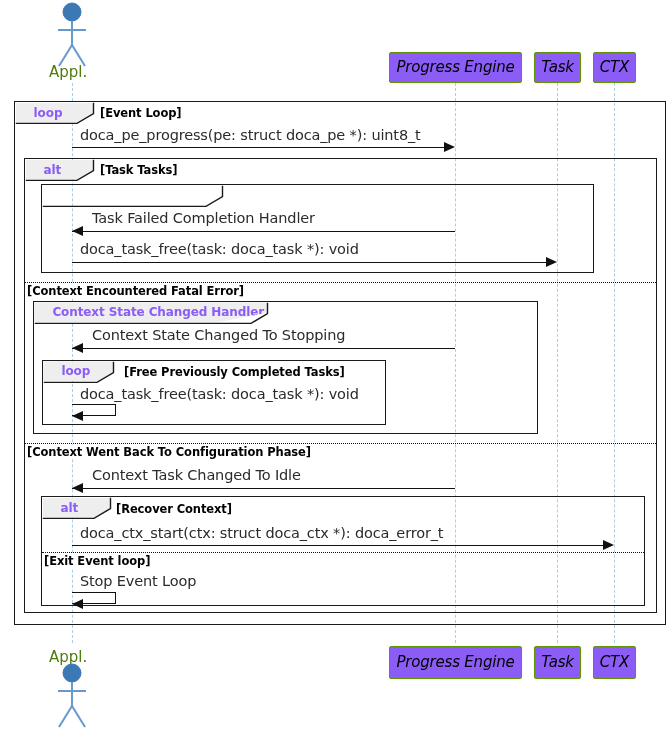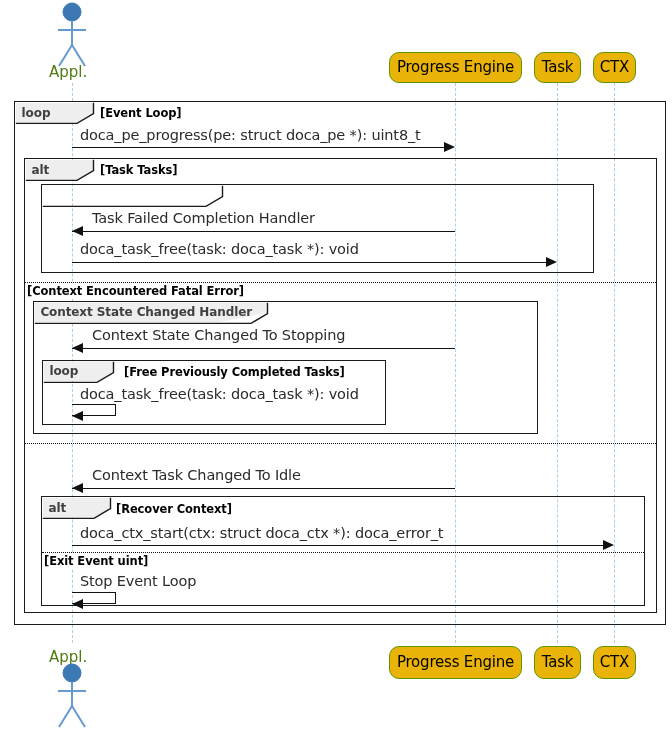--- a/index.html
+++ b/index.html
@@ -6,47 +6,48 @@
   body{
     width:672px;height:729px;position:relative;overflow:hidden;
     font-family:"DejaVu Sans", sans-serif;
     -webkit-font-smoothing:antialiased;
   }
   .canvas{position:absolute;left:0;top:0;width:672px;height:729px;}
 
   
   .plbl{
     position:absolute;box-sizing:border-box;
-    background:#eab308;border:1px solid #5f9600;border-radius:10px;
+    background:#8b5cf6;border:1px solid #5f9600;border-radius:2px;
     color:#000000;font-size:15px;line-height:1;
     display:flex;align-items:center;justify-content:center;
     letter-spacing:-0.2px;
+    font-style:italic;
   }
   .actor-name{
     position:absolute;font-size:15px;color:#4d7c0f;white-space:nowrap;
   }
 
   
   .lifeline{
     position:absolute;width:0;border-left:1px dashed #A9CFE8;
   }
 
   
   .frag{
     position:absolute;box-sizing:border-box;
     border:1.6px solid #1a1a1a;background:transparent;
   }
   .frag-thin{border-width:1.4px;}
   .frag-head{
     position:absolute;box-sizing:border-box;
     background:#EEEEEE;border-right:1.4px solid #1a1a1a;
     border-bottom:1.4px solid #1a1a1a;
-    color:#404040;font-size:12px;font-weight:bold;
+    color:#8b5cf6;font-size:12px;font-weight:bold;
     display:flex;align-items:center;
-    padding-left:6px;
+    padding-left:18px;
     letter-spacing:-0.1px;
   }
   
   .notch{
     clip-path:polygon(0 0, 100% 0, 100% 52%, 78% 100%, 0 100%);
     border-right:none;border-bottom:none;
     box-shadow:none;
   }
   .notch::after{content:"";}
   .frag-guard{
@@ -153,38 +154,39 @@
   <svg style="position:absolute;left:43px;top:361px;" width="74" height="23">
     <path d="M0.8,21.4 L54,21.4 L70.5,11.5 L70.5,0.8" fill="none" stroke="#1a1a1a" stroke-width="1.4"></path>
   </svg>
   <div class="frag-guard" style="left:124px;top:365px;">[Free Previously Completed Tasks]</div>
 
   <div class="msg-text" style="left:80px;top:386px;">doca_task_free(task: doca_task *): void</div>
   <div class="selfmsg" style="left:72px;top:404px;width:44px;height:12px;"></div>
   <div class="arrowL" style="left:72px;top:411px;"></div>
 
   <div class="divider" style="left:25px;top:443px;width:631px;"></div>
+  <div class="div-label" style="left:27px;top:445px;">[Context Went Back To Configuration Phase]</div>
 
   <div class="msg-text" style="left:92px;top:467px;">Context Task Changed To Idle</div>
   <div class="msg-line" style="left:72px;top:488px;width:383px;"></div>
   <div class="arrowL" style="left:72px;top:483px;"></div>
 
   <div class="frag" style="left:41px;top:496px;width:604px;height:110px;"></div>
   <div class="frag-head notch" style="left:42.6px;top:497.6px;width:68px;height:20px;">alt</div>
   <svg style="position:absolute;left:42px;top:497px;" width="72" height="23">
     <path d="M0.8,21.4 L52,21.4 L68.5,11.5 L68.5,0.8" fill="none" stroke="#1a1a1a" stroke-width="1.4"></path>
   </svg>
   <div class="frag-guard" style="left:116px;top:502px;">[Recover Context]</div>
 
   <div class="msg-text" style="left:80px;top:525px;">doca_ctx_start(ctx: struct doca_ctx *): doca_error_t</div>
   <div class="msg-line" style="left:72px;top:545px;width:533px;"></div>
   <div class="arrowR" style="left:603px;top:540px;"></div>
 
   <div class="divider" style="left:42px;top:552px;width:602px;"></div>
-  <div class="div-label" style="left:44px;top:554px;">[Exit Event uint]</div>
+  <div class="div-label" style="left:44px;top:554px;">[Exit Event loop]</div>
 
   <div class="msg-text" style="left:80px;top:573px;">Stop Event Loop</div>
   <div class="selfmsg" style="left:72px;top:592px;width:44px;height:12px;"></div>
   <div class="arrowL" style="left:72px;top:599px;"></div>
 
   <div class="plbl" style="left:389px;top:646px;width:133px;height:33px;">Progress Engine</div>
   <div class="plbl" style="left:534px;top:646px;width:47px;height:33px;">Task</div>
   <div class="plbl" style="left:593px;top:646px;width:43px;height:33px;">CTX</div>
 
   <div class="actor-name" style="left:49px;top:648px;">Appl.</div>

